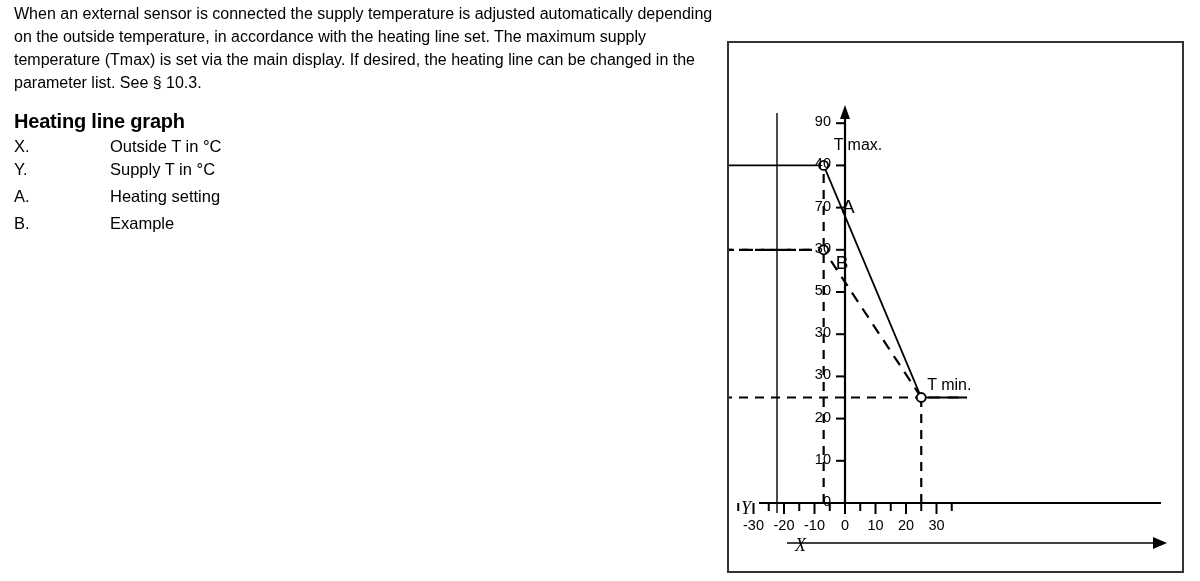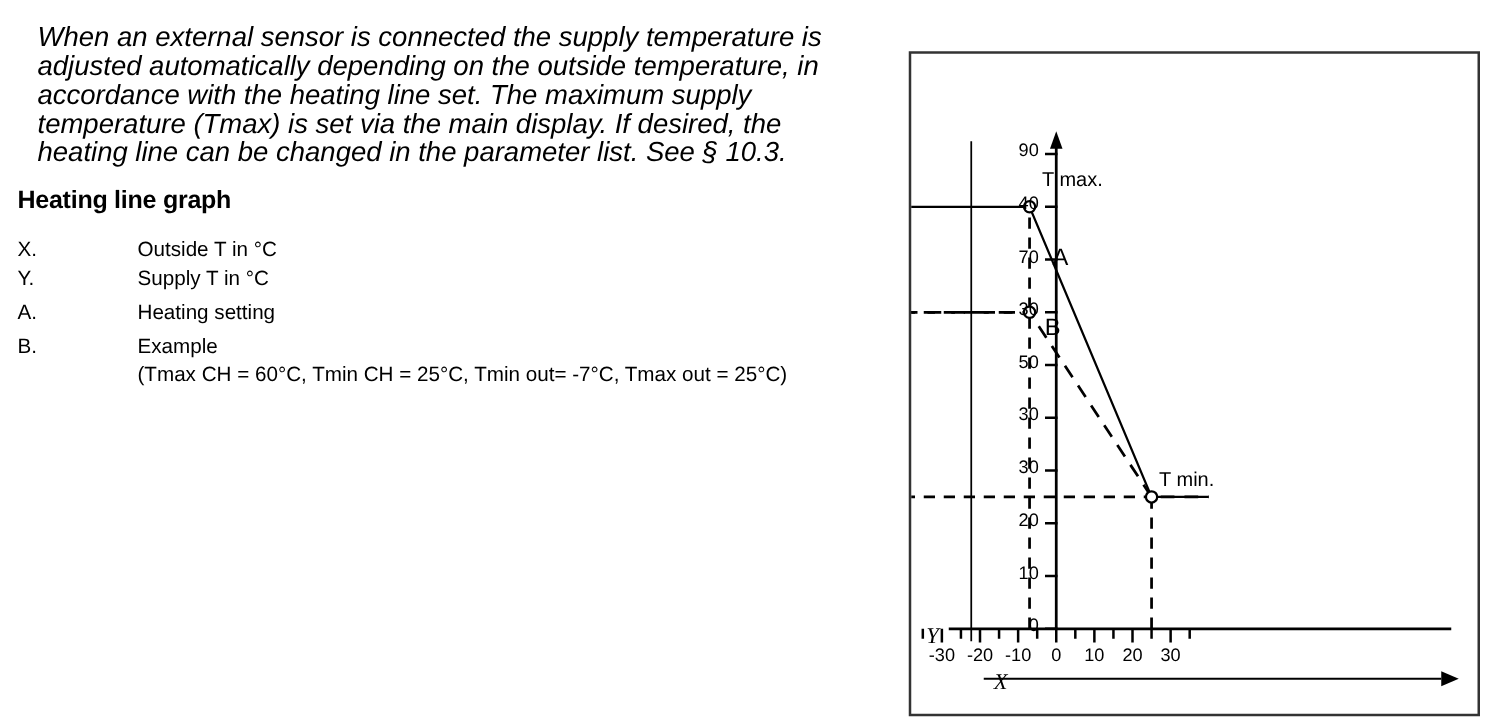--- a/index.html
+++ b/index.html
@@ -22,30 +22,29 @@
   }
 
   
   .text-col {
     position: absolute;
     left: 14px;
     top: 0px;
     width: 700px;
   }
   .intro {
-    font-size: 22px;
+    font-size: 16px;
     line-height: 23px;
-    margin: 16px;
+    margin: 0;
     padding-top: 2px;
-    font-style: italic;
   }
   .section-title {
     font-size: 20px;
     font-weight: bold;
-    margin: 16px 0 17px 0;
+    margin: 16px 0 2px 0;
     letter-spacing: -0.2px;
   }
   .legend-table {
     border-collapse: collapse;
     font-size: 16.5px;
     line-height: 23px;
   }
   .legend-table td {
     vertical-align: top;
     padding: 0;
@@ -123,24 +122,20 @@
         <td class="legend-key">Y.</td>
         <td class="legend-val">Supply T in °C</td>
       </tr>
       <tr class="row-gap">
         <td class="legend-key">A.</td>
         <td class="legend-val">Heating setting</td>
       </tr>
       <tr class="row-gap">
         <td class="legend-key">B.</td>
         <td class="legend-val">Example</td>
-      </tr>
-      <tr class="legend-sub">
-        <td class="legend-key"></td>
-        <td class="legend-val">(Tmax CH = 60°C, Tmin CH = 25°C, Tmin out= -7°C, Tmax out = 25°C)</td>
       </tr>
     </tbody>
       </table>
   </div>
 
   <div class="figure-box">
     <div class="plot">
 
       <svg id="chart-svg" width="453" height="528" viewBox="0 0 453 528">
 

